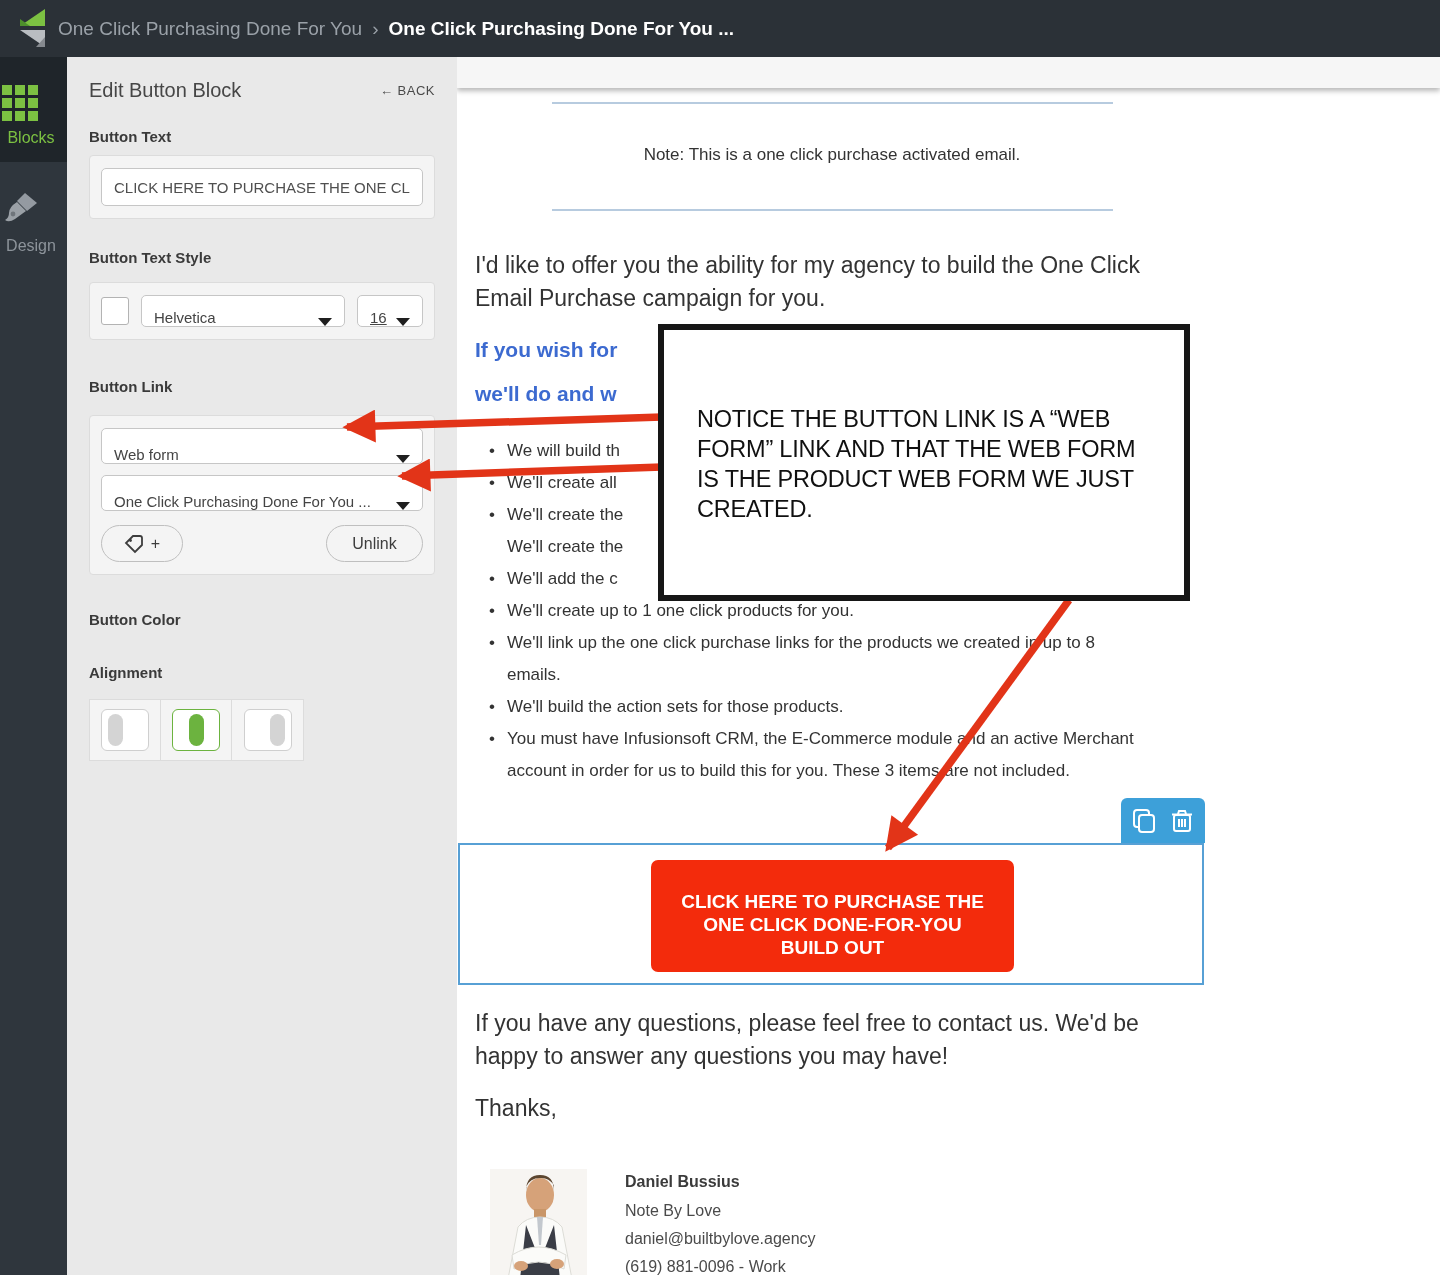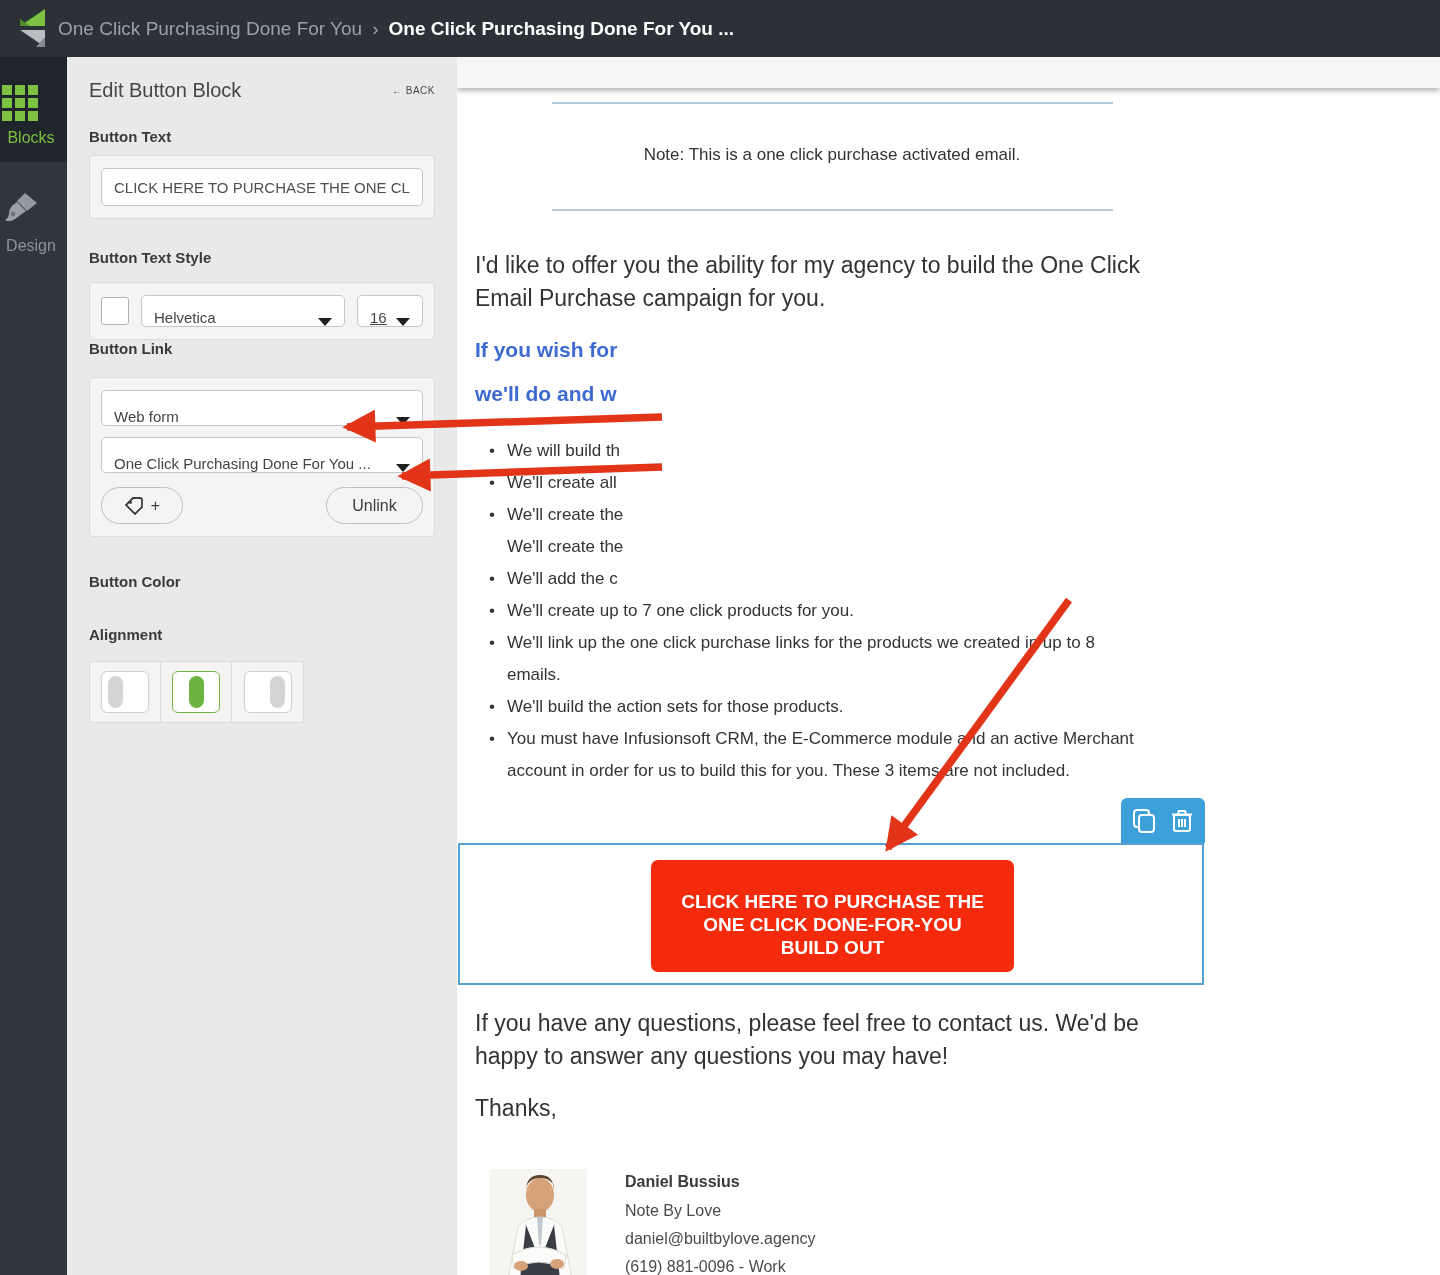--- a/index.html
+++ b/index.html
@@ -24,24 +24,24 @@
   .side-icon { display:block; margin:0 auto 8px auto; margin-left:1px; }
   .side-label { display:block; width:90px; margin-left:-14px; text-align:center;
     font-size:16px; color:#8d949b; }
   .side-item.active .side-label { color:#7cc142; }
 
   
   .panel { position:absolute; left:67px; top:57px; width:390px; bottom:0;
     background:#e9e9e9; padding:0 22px; z-index:2; }
   .panel-header { display:flex; justify-content:space-between; align-items:center; margin-top:22px; }
   .panel-title { font-size:20px; color:#464646; font-weight:normal; }
-  .back-link { font-size:10px; color:#4a4a4a; letter-spacing:.5px; cursor:pointer; }
+  .back-link { font-size:13px; color:#4a4a4a; letter-spacing:.5px; cursor:pointer; }
   .field-label { font-size:15px; font-weight:bold; color:#3a3a3a; }
   .section { background:#f4f4f4; border:1px solid #dcdcdc; border-radius:4px; padding:12px 11px; }
-  .mt26{margin-top:26px} .mt30{margin-top:30px} .mt36{margin-top:36px} .mt38{}
+  .mt26{margin-top:26px} .mt30{margin-top:30px} .mt36{margin-top:36px} .mt38{margin-top:38px}
   .bx10{margin-top:10px} .bx16{margin-top:16px} .bx18{margin-top:18px} .bx20{margin-top:20px}
   .text-input { width:100%; height:38px; border:1px solid #c6c6c6; border-radius:5px;
     background:#fff; padding:0 12px; font-size:15px; color:#4f4f4f;
     font-family:"Liberation Sans", sans-serif; }
   .style-row { display:flex; align-items:center; gap:12px; }
   .swatch-sm { width:28px; height:28px; border:1px solid #b3b3b3; border-radius:3px; background:#fff; }
   .select { height:32px; background:#fff; border:1px solid #c6c6c6; border-radius:5px;
     display:flex; align-items:flex-end; justify-content:space-between; padding:0 12px;
     font-size:15px; color:#444; cursor:pointer; }
   .select-font { flex:1; }
@@ -235,21 +235,21 @@
 
     <div class="blue-head" style="top:281px">If you wish for</div>
     <div class="blue-head" style="top:325px">we'll do and w</div>
 
     <ul class="bullets">
       <li>We will build th</li>
       <li>We'll create all</li>
       <li>We'll create the</li>
       <li class="no-bullet">We'll create the</li>
       <li>We'll add the c</li>
-      <li>We'll create up to 7 one click products for you.</li>
+      <li>We'll create up to 1 one click products for you.</li>
       <li>We'll link up the one click purchase links for the products we created in up to 8 emails.</li>
       <li>We'll build the action sets for those products.</li>
       <li>You must have Infusionsoft CRM, the E-Commerce module and an active Merchant account in order for us to build this for you. These 3 items are not included.</li>
     </ul>
 
     <div class="block-toolbar">
       <span class="tool-btn">
         <svg width="24" height="26" viewBox="0 0 24 26">
           <rect x="2" y="2" width="15" height="17" rx="3" fill="none" stroke="#fff" stroke-width="2"></rect>
           <rect x="7" y="7" width="15" height="17" rx="3" fill="#3da0d9" stroke="#fff" stroke-width="2"></rect>
@@ -300,14 +300,20 @@
     <defs>
       <marker id="ah" viewBox="0 0 10 10" markerWidth="5" markerHeight="4.4" refX="8.6" refY="5" orient="auto">
         <path d="M0,0 L10,5 L0,10 z" fill="#e23418"></path>
       </marker>
     </defs>
     <line x1="662" y1="417" x2="347" y2="427" stroke="#e23418" stroke-width="7.5" marker-end="url(#ah)"></line>
     <line x1="662" y1="467" x2="402" y2="476" stroke="#e23418" stroke-width="7.5" marker-end="url(#ah)"></line>
     <line x1="1069" y1="600" x2="888" y2="848" stroke="#e23418" stroke-width="7.5" marker-end="url(#ah)"></line>
   </svg>
 
+  <div class="annotation">
+    <div>NOTICE THE BUTTON LINK IS A “WEB</div>
+    <div>FORM” LINK AND THAT THE WEB FORM</div>
+    <div>IS THE PRODUCT WEB FORM WE JUST</div>
+    <div>CREATED.</div>
+  </div>
 
 </div>
 
 </body></html>

